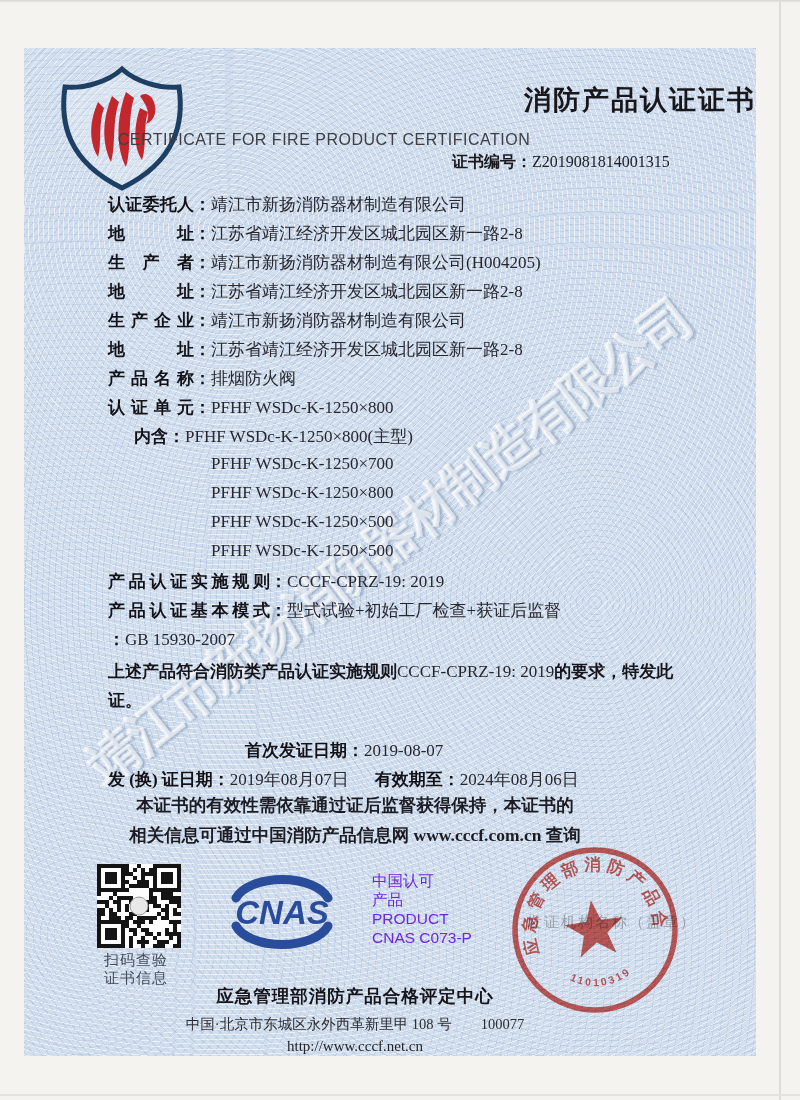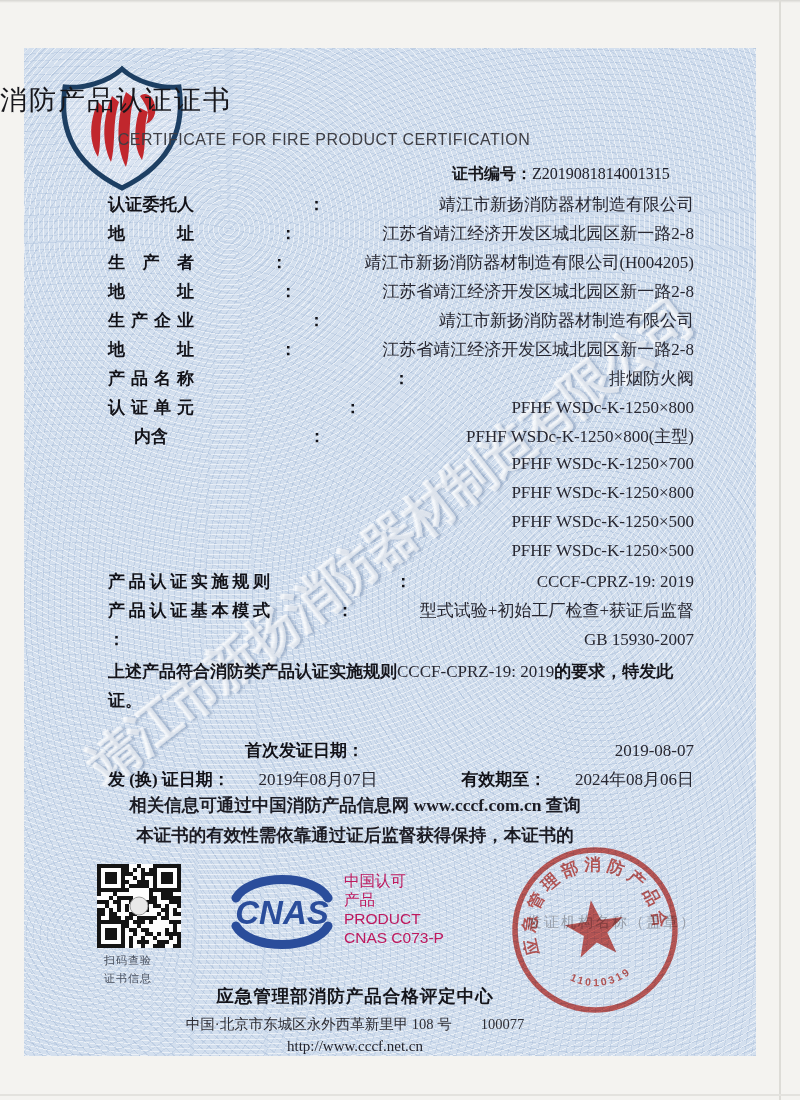--- a/index.html
+++ b/index.html
@@ -23,53 +23,53 @@
     text-align:center;transform:rotate(-38deg);transform-origin:center;
     font-size:52px;font-weight:bold;letter-spacing:-2px;
     color:rgba(255,255,255,.55);
     text-shadow:2px 2px 2px rgba(110,135,170,.45),-1px -1px 1px rgba(255,255,255,.55);
     z-index:1;white-space:nowrap;}
 
   .layer{position:absolute;z-index:2;}
 
   .logo{left:52px;top:62px;width:140px;height:132px;}
 
-  .title{left:0;top:82px;width:756px;text-align:left;
-    font-size:27px;font-weight:normal;letter-spacing:2px;color:#17171c;}
+  .title{left:0;top:82px;width:756px;text-align:right;
+    font-size:27px;font-weight:bold;letter-spacing:2px;color:#17171c;}
   .subtitle{left:0;top:131px;width:648px;text-align:center;
     font-family:"Liberation Sans","DejaVu Sans",sans-serif;
     font-size:16px;letter-spacing:.5px;color:#3e3e44;}
-  .cert-no{left:452px;top:164px;font-size:16px;color:#20202a;}
+  .cert-no{left:452px;top:152px;font-size:16px;color:#20202a;}
   .cert-no .cl{font-weight:bold;color:#17171c;}
 
   .body-block{left:108px;top:193px;width:586px;}
-  .line{display:flex;align-items:baseline;height:29px;font-size:17px;color:#272731;white-space:pre;justify-content:space-between;}
+  .line{display:flex;align-items:baseline;height:29px;font-size:17px;color:#272731;white-space:pre;}
   .lbl{display:inline-block;width:86px;font-weight:bold;color:#121218;
        text-align:justify;text-align-last:justify;}
   .lbl-wide{display:inline-block;width:162px;font-weight:bold;color:#121218;
        text-align:justify;text-align-last:justify;}
   .lbl-inner{display:inline-block;width:34px;margin-left:26px;font-weight:bold;color:#121218;font-family:Liberation Serif, serif;}
   .sep{display:inline-block;width:17px;font-weight:bold;color:#121218;}
   .spacer{display:inline-block;width:103px;}
   .statement{width:586px;line-height:29px;font-size:17px;color:#15151b;}
   .statement .b{font-weight:bold;}
   .statement .n{font-weight:normal;color:#272731;}
   .date-first{margin-top:24px;margin-left:137px;}
   .gap{display:inline-block;width:26px;}
   .bold{font-weight:bold;color:#121218;}
 
   .notice{left:25px;top:790px;width:660px;text-align:center;
     font-size:17.5px;line-height:30px;font-weight:600;color:#1c1c24;}
 
   .qr{left:97px;top:864px;width:84px;height:84px;}
-  .qr-caption{left:104px;top:951px;font-size:11px;line-height:18px;
+  .qr-caption{left:104px;top:951px;font-size:15px;line-height:18px;
     letter-spacing:1px;color:#454c5a;}
 
   .cnas-logo{left:222px;top:868px;width:120px;height:88px;}
-  .cnas-text{left:344px;top:871px;font-size:15.5px;line-height:19px;color:#be185d;
+  .cnas-text{left:372px;top:871px;font-size:15.5px;line-height:19px;color:#6d28d9;
     font-family:"Liberation Sans","DejaVu Sans",sans-serif;}
 
   .seal-caption{left:527px;top:913px;font-size:15px;letter-spacing:2px;color:#99a0ab;z-index:2;}
   .seal{left:503px;top:838px;width:184px;height:184px;z-index:3;mix-blend-mode:multiply;opacity:.88;}
 
   .footer{left:25px;top:984px;width:660px;text-align:center;color:#15151b;}
   .footer .org{font-size:17.5px;font-weight:bold;letter-spacing:1px;}
   .footer .addr{margin-top:7px;font-size:14.5px;color:#2c2c33;}
   .footer .url{margin-top:4px;font-size:15px;color:#22222a;}
 </style>
@@ -156,22 +156,22 @@
 
   <div class="line date-first">
     <span class="bold">首次发证日期：</span><span class="val">2019-08-07</span>
   </div>
   <div class="line">
     <span class="bold">发 (换) 证日期：</span><span class="val">2019年08月07日</span><span class="gap"></span><span class="bold">有效期至：</span><span class="val">2024年08月06日</span>
   </div>
 </div>
 
 <div class="layer notice">
+  <div>本证书的有效性需依靠通过证后监督获得保持，本证书的</div>
   <div>相关信息可通过中国消防产品信息网 www.cccf.com.cn 查询</div>
-  <div>本证书的有效性需依靠通过证后监督获得保持，本证书的</div>
 </div>
 
 <svg id="qr" class="layer qr" viewBox="0 0 84 84">
     <rect x="0" y="0" width="84" height="84" fill="#fdfdfd"></rect>
     <rect x="28" y="0" width="4" height="4" fill="#141414"></rect>
     <rect x="40" y="0" width="4" height="4" fill="#141414"></rect>
     <rect x="28" y="4" width="4" height="4" fill="#141414"></rect>
     <rect x="36" y="4" width="4" height="4" fill="#141414"></rect>
     <rect x="44" y="4" width="4" height="4" fill="#141414"></rect>
     <rect x="52" y="4" width="4" height="4" fill="#141414"></rect>

